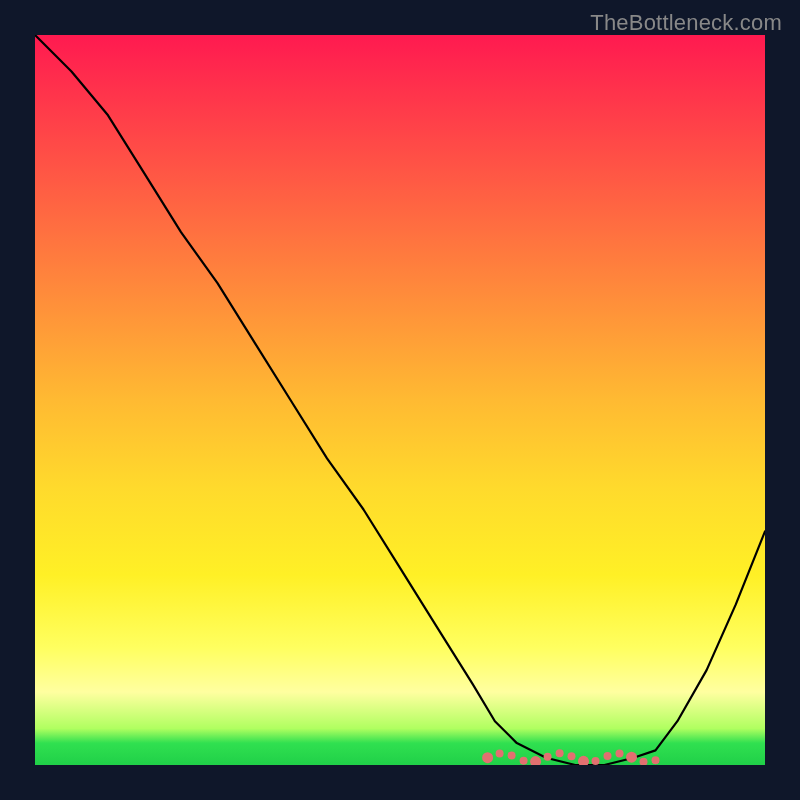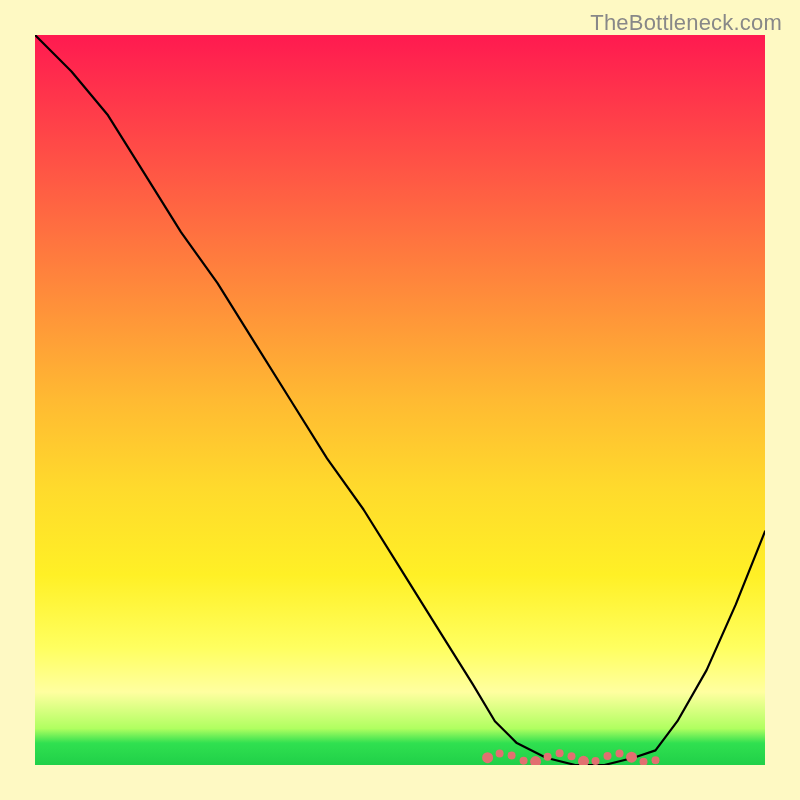--- a/index.html
+++ b/index.html
@@ -8,21 +8,21 @@
     background: #000;
     width: 800px;
     height: 800px;
     position: relative;
     font-family: Arial, sans-serif;
   }
   .container {
     width: 800px;
     height: 800px;
     position: relative;
-    background: #fef9c3;
+    background: #0f172a;
   }
   .plot-area {
     position: absolute;
     left: 35px;
     top: 35px;
     width: 730px;
     height: 730px;
     background: linear-gradient(to bottom,
       #ff1a50 0%,
       #ff3a4a 10%,

